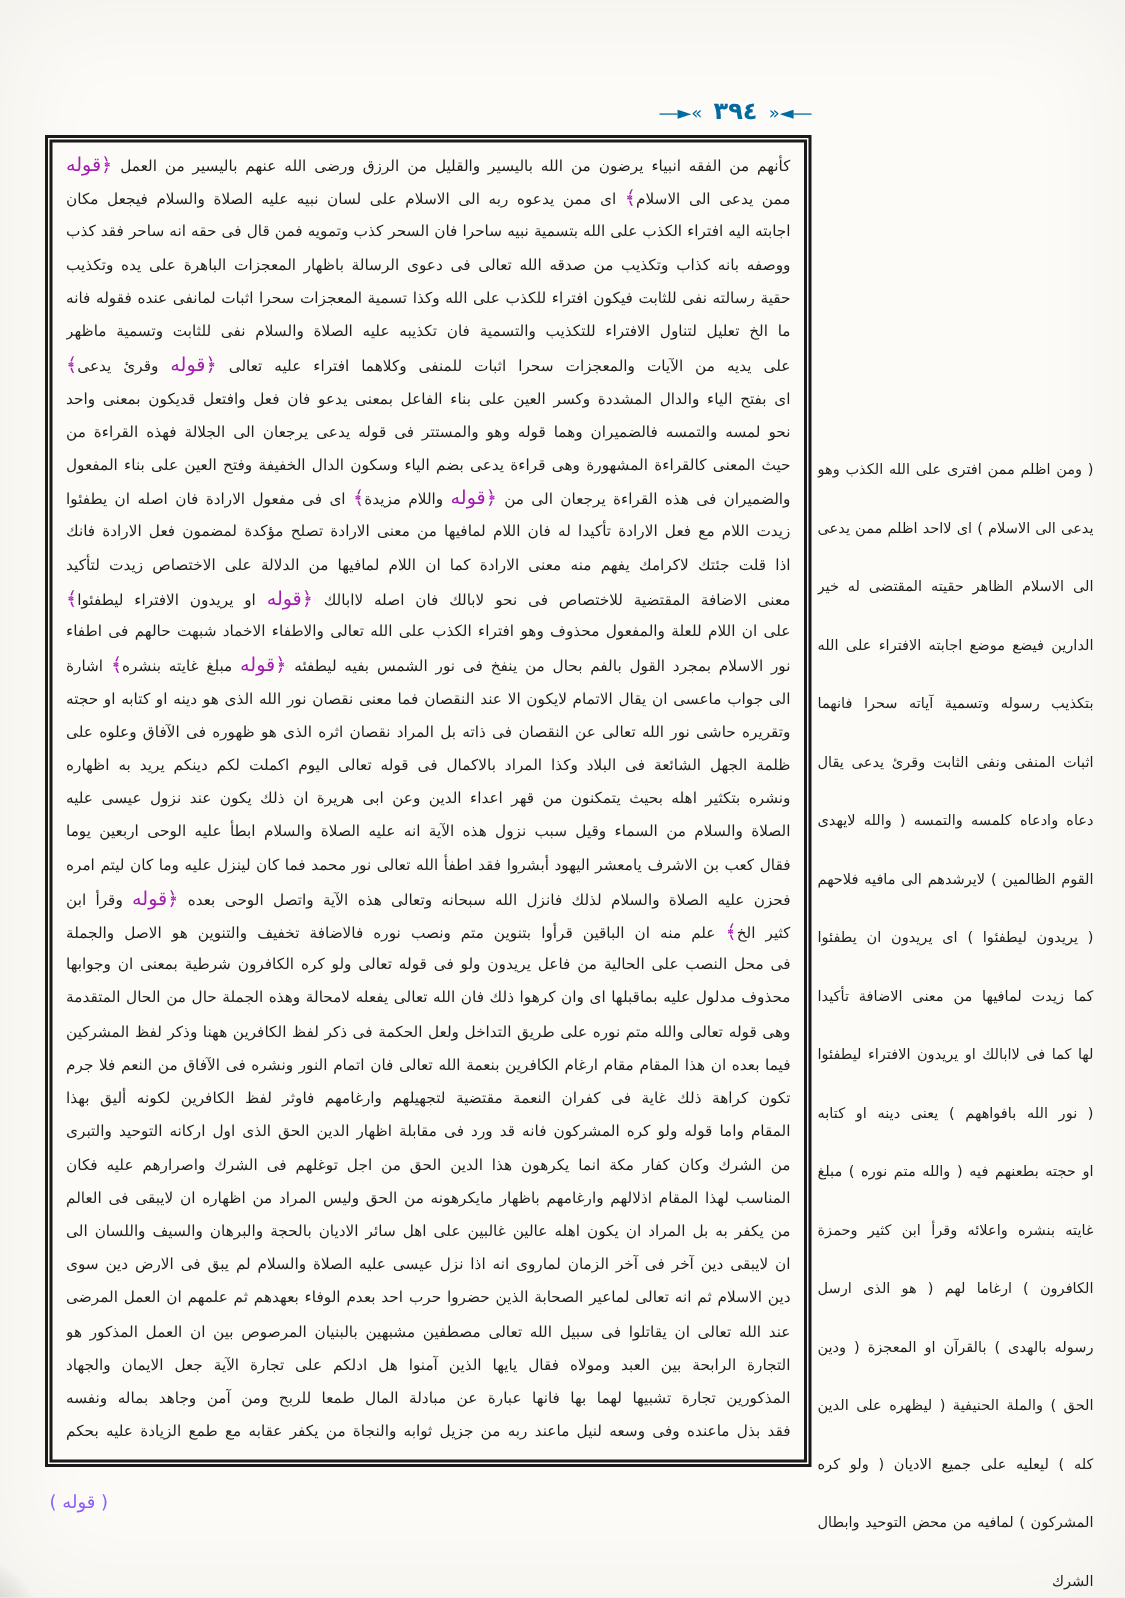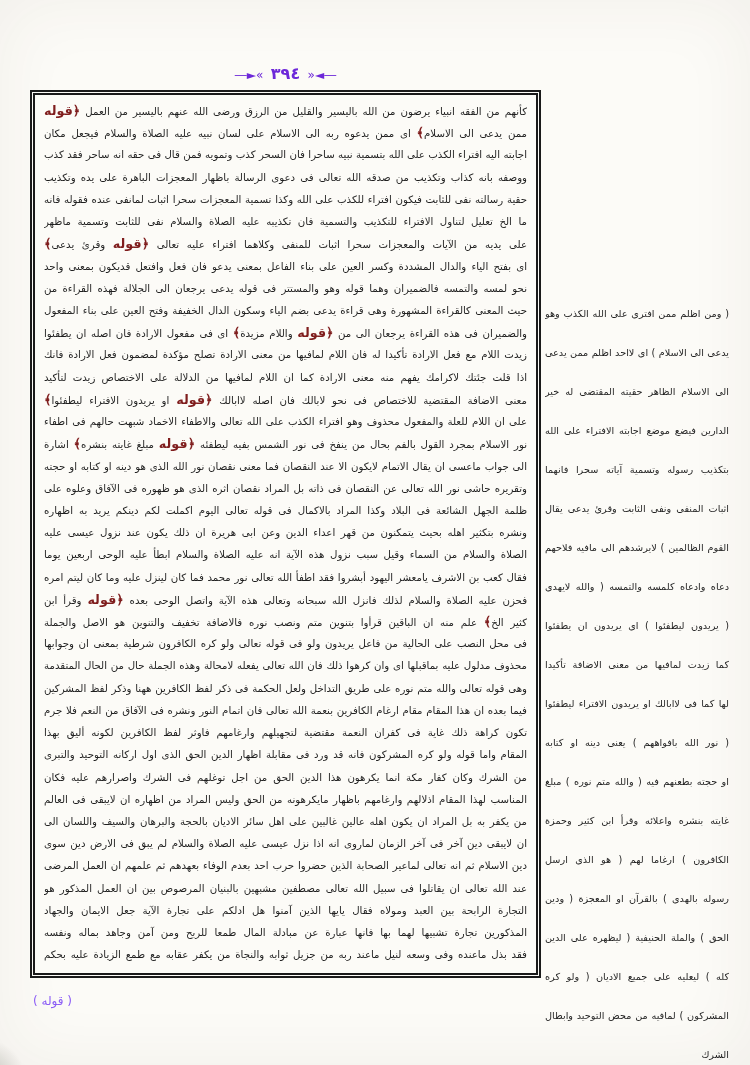--- a/index.html
+++ b/index.html
@@ -15,23 +15,23 @@
     background:#fcfbf7;
     color:#222;
     box-shadow:inset 0 0 70px rgba(60,50,30,0.06);
     overflow:hidden;
     direction:rtl;
   }
   
   .page-header{
     position:absolute;
     top:64px;left:30px;width:511px;
-    text-align:center;
+    text-align:right;
     font-size:14px;
-    color:#6d28d9;
+    color:#0369a1;
     letter-spacing:1px;
     direction:rtl;
   }
   .page-header .num{
     font-weight:bold;
     font-size:16px;
     padding:0 3px;
   }
   .page-header .decor{font-size:12px;}
   
@@ -50,23 +50,23 @@
     line-height:22.23px;
     font-size:10.2px;
     overflow:hidden;
     text-align:justify;
     text-align-last:justify;
     direction:rtl;
     white-space:normal;
     color:#1f1f1f;
   }
   .lemma{
-    font-weight:bold;
+    font-weight:normal;
     font-size:1.25em;
-    color:#7f1d1d;
+    color:#a21caf;
   }
   
   .margin-column{
     position:absolute;
     left:545px;top:286px;
     width:184px;
     direction:rtl;
   }
   .g-line{
     height:23px;
@@ -150,22 +150,22 @@
       </div>
   </div>
 
   <div class="margin-column">
       <div class="g-line">( ومن اظلم ممن افترى على الله الكذب وهو</div>
       <div class="g-line">يدعى الى الاسلام ) اى لااحد اظلم ممن يدعى</div>
       <div class="g-line">الى الاسلام الظاهر حقيته المقتضى له خير</div>
       <div class="g-line">الدارين فيضع موضع اجابته الافتراء على الله</div>
       <div class="g-line">بتكذيب رسوله وتسمية آياته سحرا فانهما</div>
       <div class="g-line">اثبات المنفى ونفى الثابت وقرئ يدعى يقال</div>
+      <div class="g-line">دعاه وادعاه كلمسه والتمسه ( والله لايهدى</div>
       <div class="g-line">القوم الظالمين ) لايرشدهم الى مافيه فلاحهم</div>
-      <div class="g-line">دعاه وادعاه كلمسه والتمسه ( والله لايهدى</div>
       <div class="g-line">( يريدون ليطفئوا ) اى يريدون ان يطفئوا</div>
       <div class="g-line">كما زيدت لمافيها من معنى الاضافة تأكيدا</div>
       <div class="g-line">لها كما فى لاابالك او يريدون الافتراء ليطفئوا</div>
       <div class="g-line">( نور الله بافواههم ) يعنى دينه او كتابه</div>
       <div class="g-line">او حجته بطعنهم فيه ( والله متم نوره ) مبلغ</div>
       <div class="g-line">غايته بنشره واعلائه وقرأ ابن كثير وحمزة</div>
       <div class="g-line">الكافرون ) ارغاما لهم ( هو الذى ارسل</div>
       <div class="g-line">رسوله بالهدى ) بالقرآن او المعجزة ( ودين</div>
       <div class="g-line">الحق ) والملة الحنيفية ( ليظهره على الدين</div>
       <div class="g-line">كله ) ليعليه على جميع الاديان ( ولو كره</div>

